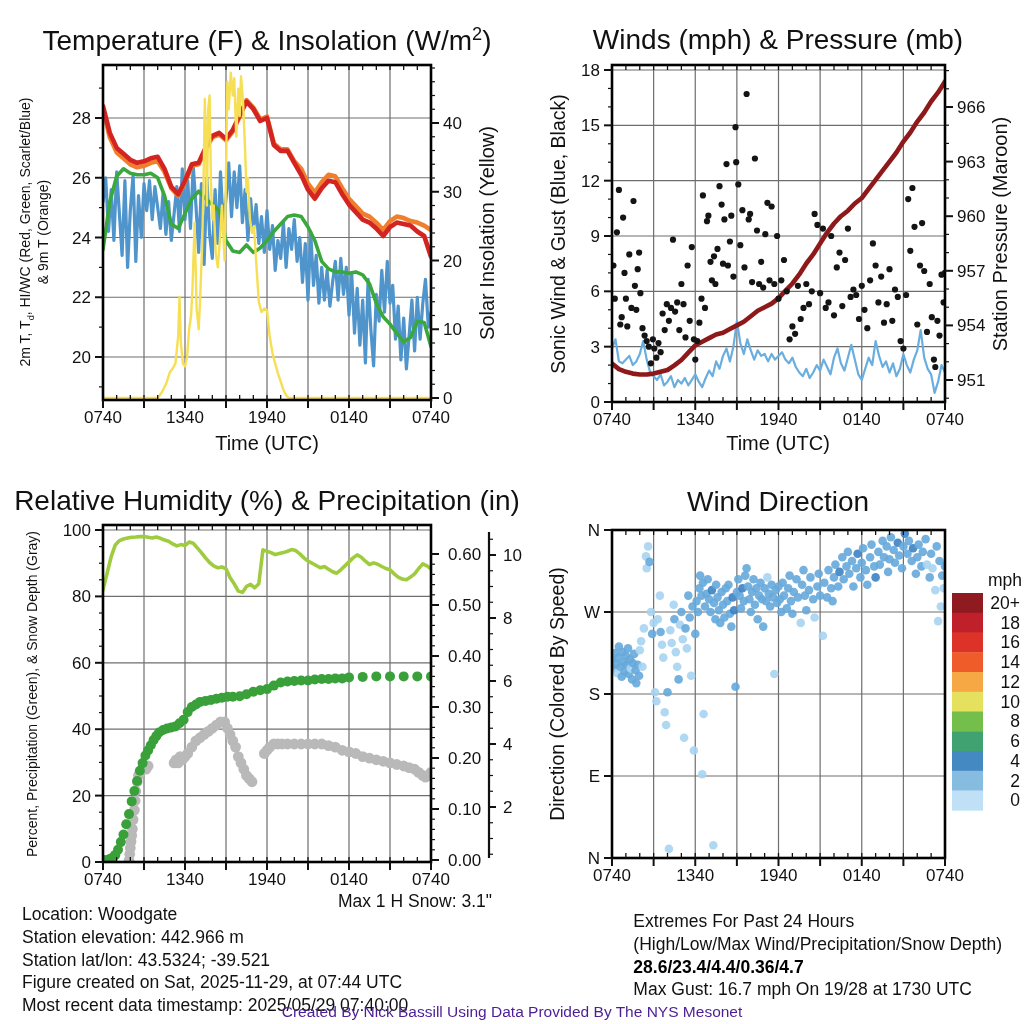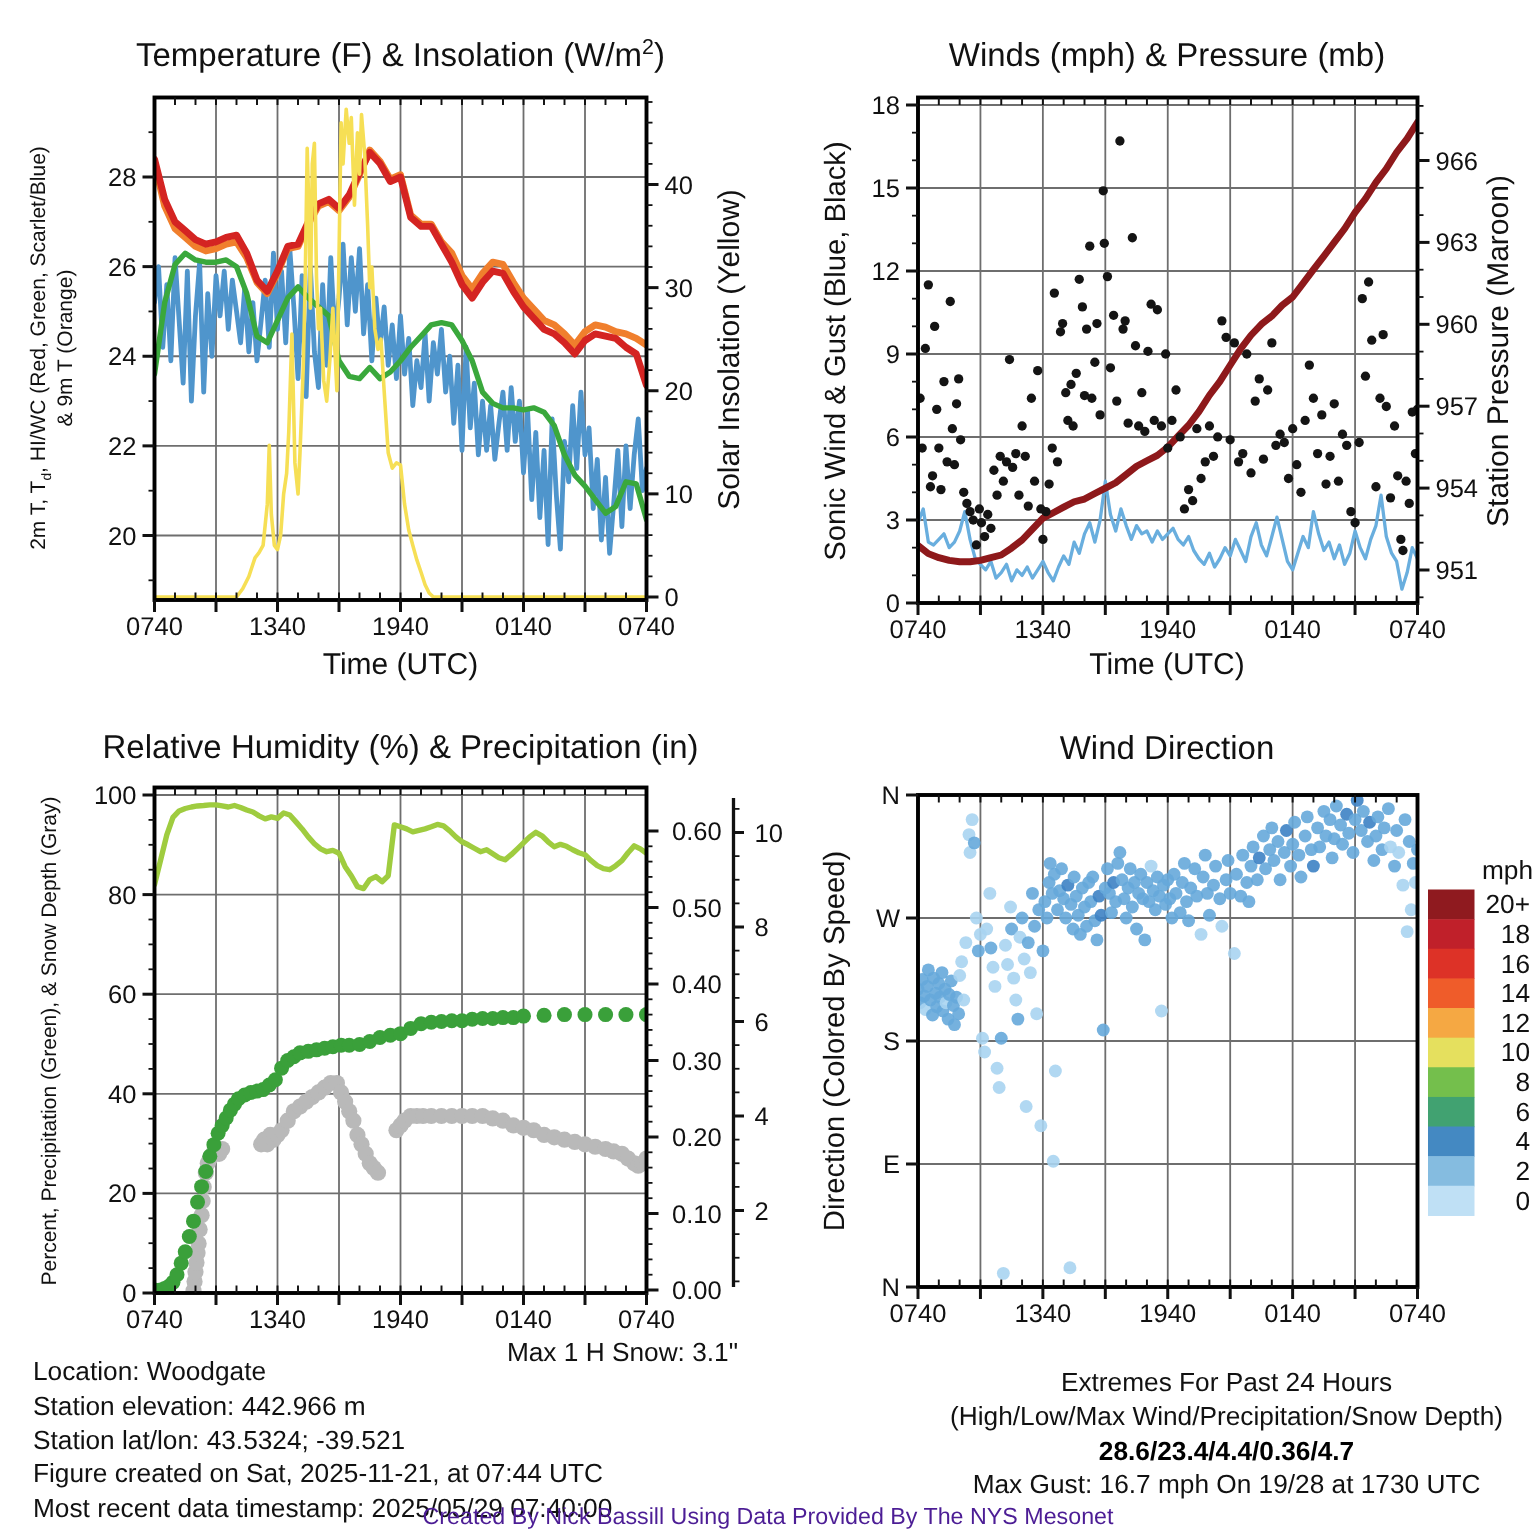--- a/index.html
+++ b/index.html
@@ -1,27 +1,27 @@
 <!DOCTYPE html>
 <html><head>
 <meta charset="utf-8">
 <style>
   html,body{margin:0;padding:0;background:#fff;}
   .page{position:relative;width:1024px;height:1024px;background:#fff;
         font-family:"Liberation Sans",sans-serif;color:#111;overflow:hidden;}
   #plots{position:absolute;left:0;top:0;}
-  .ttl{position:absolute;transform:translateX(-50%);font-size:22px;white-space:nowrap;}
+  .ttl{position:absolute;transform:translateX(-50%);font-size:28px;white-space:nowrap;}
   .xlab{position:absolute;transform:translateX(-50%);font-size:20px;white-space:nowrap;}
   .vlab{position:absolute;transform:translate(-50%,-50%) rotate(-90deg);white-space:nowrap;text-align:center;}
   .vlab.small{font-size:14px;line-height:1.12;}
   .vlab.med{font-size:19.5px;}
   sup{font-size:65%;}
   sub{font-size:65%;}
   .footL{position:absolute;left:22px;top:903px;font-size:17.5px;line-height:22.8px;}
-  .extR{position:absolute;right:22px;top:910px;font-size:17.5px;line-height:22.8px;text-align:center;}
+  .extR{position:absolute;right:22px;top:910px;font-size:17.5px;line-height:22.8px;text-align:left;}
   .maxsnow{position:absolute;right:532px;top:891px;font-size:17.5px;white-space:nowrap;}
   .credit{position:absolute;left:512px;top:1003px;transform:translateX(-50%);
           font-size:15.5px;color:#4c1d95;white-space:nowrap;}
   .redvals{font-weight:700;}
 </style>
 </head>
 <body>
 
 <div class="page">
   <svg id="plots" width="1024" height="1024" viewBox="0 0 1024 1024">
@@ -1094,21 +1094,21 @@
   <div class="vlab" style="left:1000px;top:234px;font-size:20px">Station Pressure (Maroon)</div>
   <div class="vlab small" style="left:33px;top:694px">Percent, Precipitation (Green), &amp; Snow Depth (Gray)</div>
   <div class="vlab med" style="left:557px;top:694px">Direction (Colored By Speed)</div>
 
   <div class="maxsnow">Max 1 H Snow: 3.1"</div>
 
   <div class="footL">
     <div>Location: Woodgate</div>
     <div>Station elevation: 442.966 m</div>
     <div>Station lat/lon: 43.5324; -39.521</div>
-    <div>Figure created on Sat, 2025-11-21, at 07:44 UTC</div>
+    <div>Figure created on Sat, 2025-11-29, at 07:44 UTC</div>
     <div>Most recent data timestamp: 2025/05/29 07:40:00</div>
   </div>
 
   <div class="extR">
     <div>Extremes For Past 24 Hours</div>
     <div>(High/Low/Max Wind/Precipitation/Snow Depth)</div>
     <div class="redvals" style="color:#000000">28.6/23.4/4.4/0.36/4.7</div>
     <div>Max Gust: 16.7 mph On 19/28 at 1730 UTC</div>
   </div>
 

